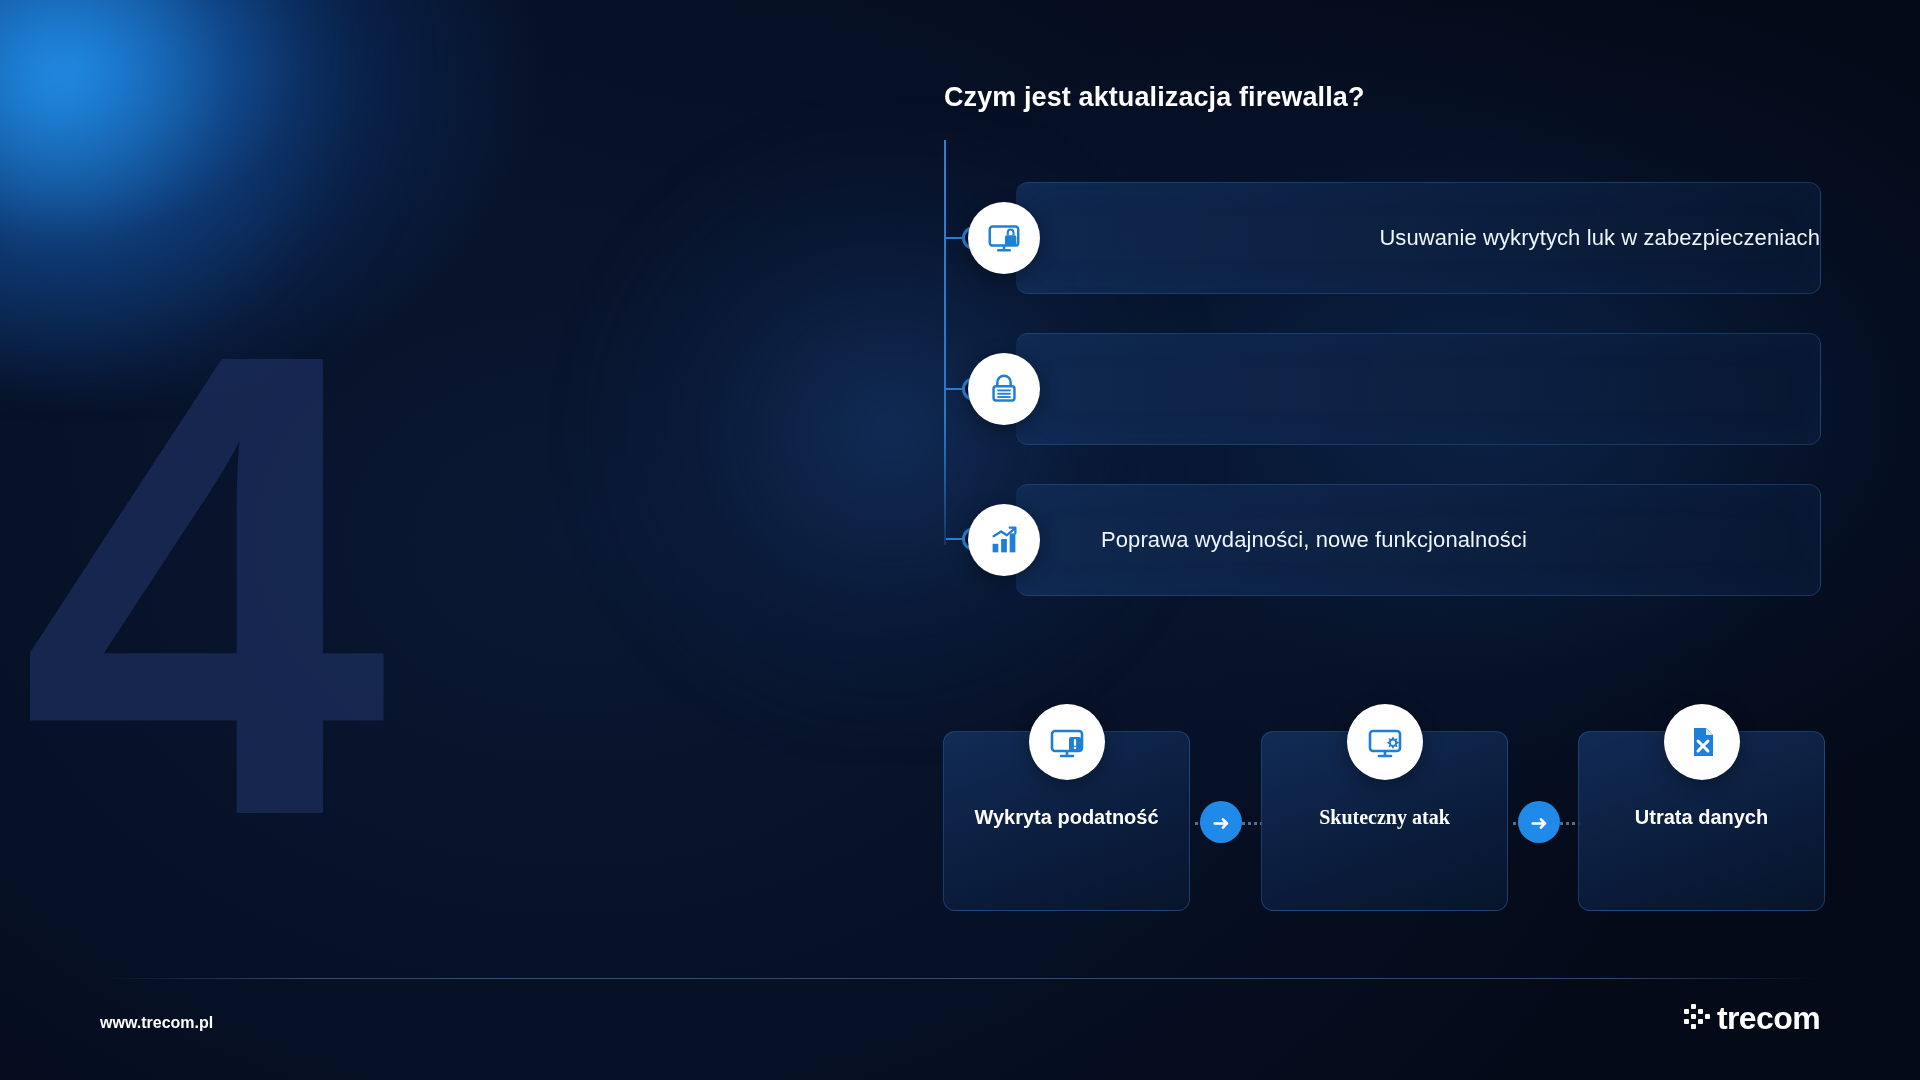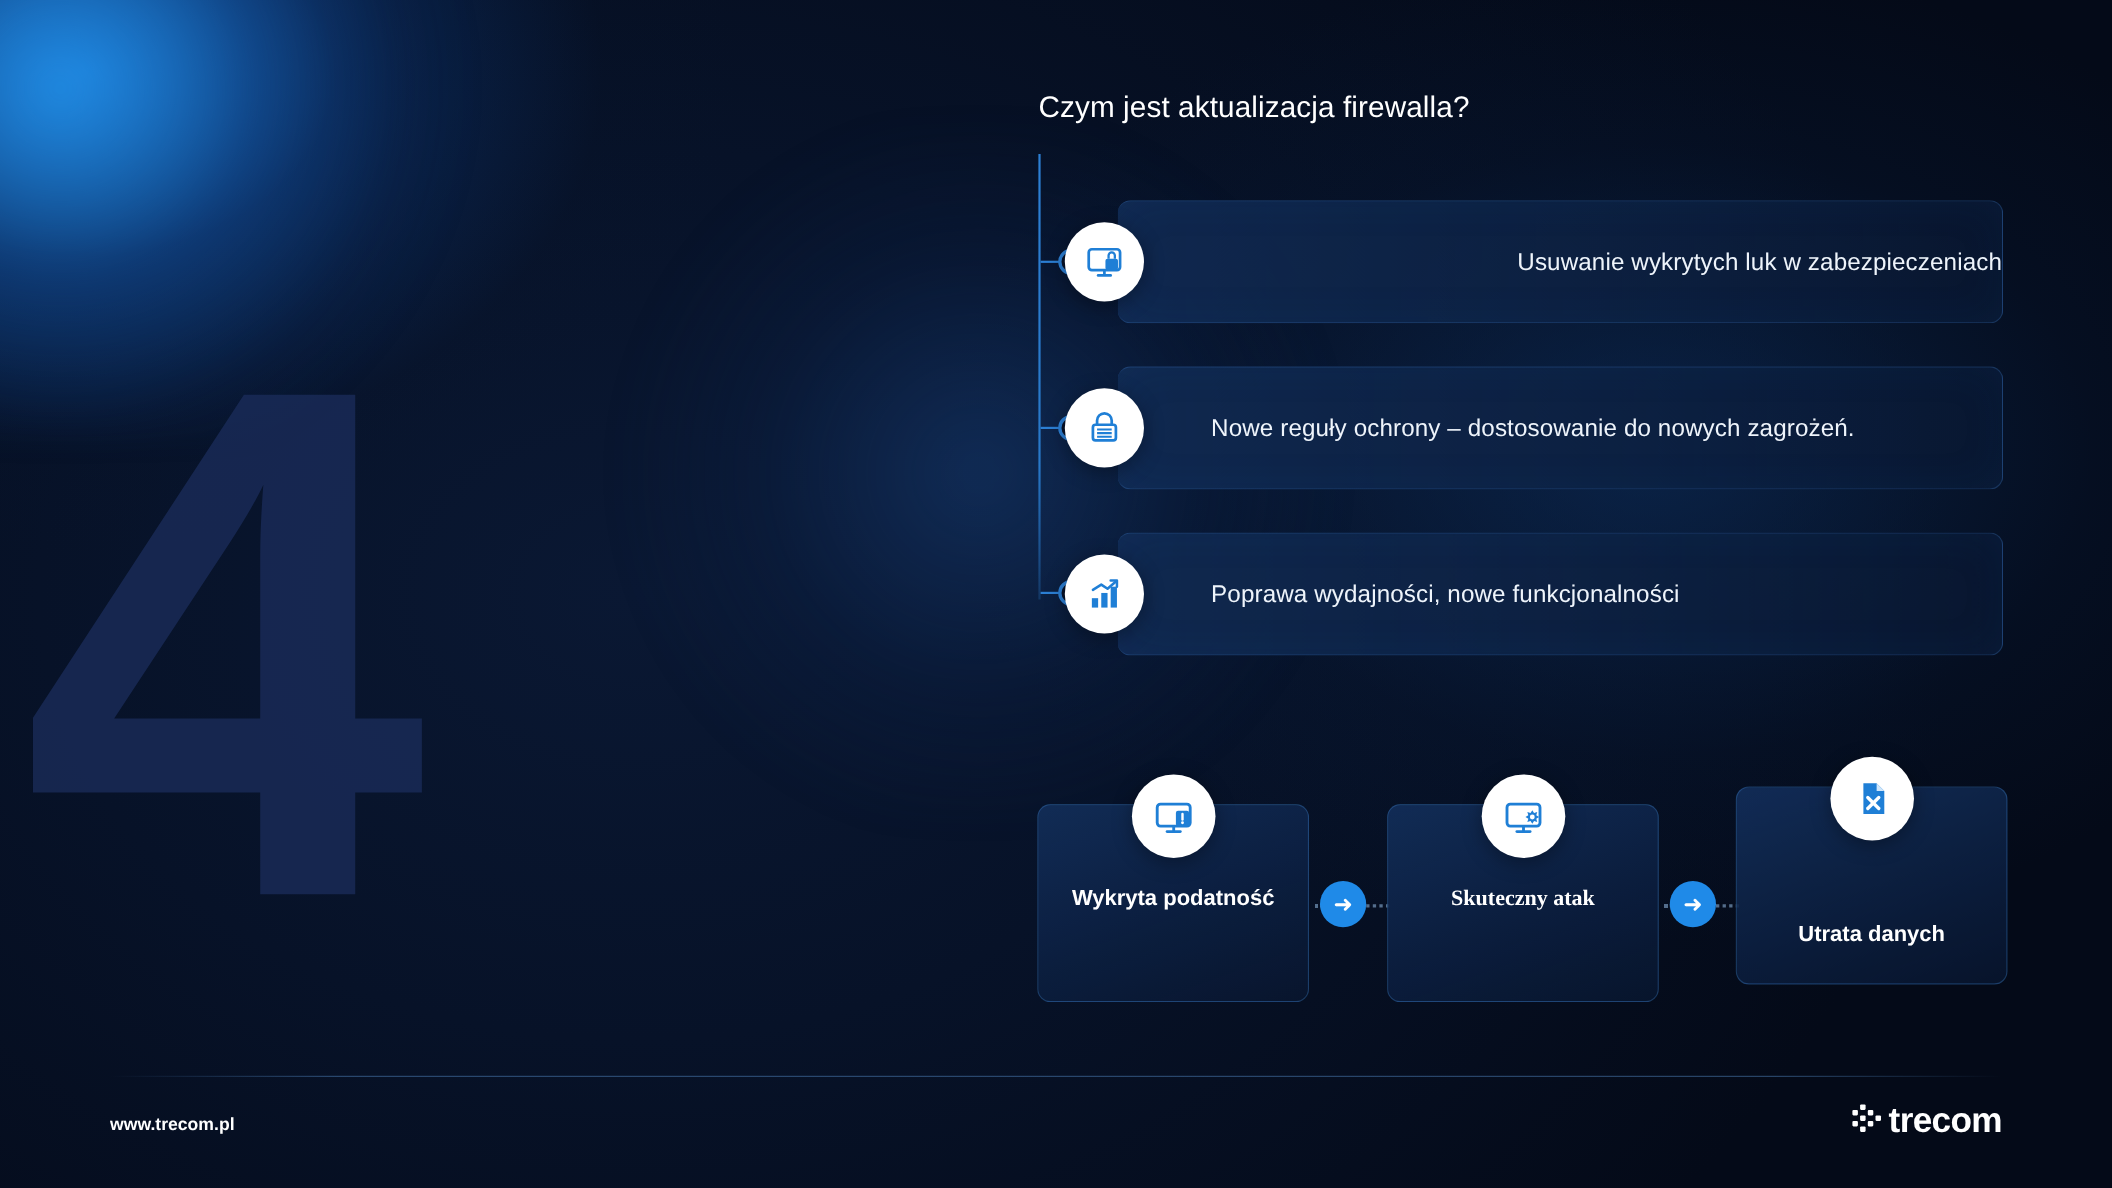--- a/index.html
+++ b/index.html
@@ -69,21 +69,21 @@
     letter-spacing: -0.4px;
   }
 
   
   .section-heading {
     position: absolute;
     left: 944px;
     top: 82px;
     color: #ffffff;
     font-size: 27px;
-    font-weight: 400;
+    font-weight: 700;
     letter-spacing: 0.1px;
   }
 
   
   .timeline-axis {
     position: absolute;
     left: 944px;
     top: 140px;
     width: 2px;
     height: 405px;
@@ -257,21 +257,20 @@
   <div class="feature-card" style="top:333px;">
     <div class="icon-circle">
       <svg width="38" height="38" viewBox="0 0 40 40" aria-hidden="true">
         <path d="M13 17v-4a7 7 0 0 1 14 0v4" fill="none" stroke="#1f7fd6" stroke-width="2.6"></path>
         <rect x="9" y="17" width="22" height="15" rx="2.5" fill="none" stroke="#1f7fd6" stroke-width="2.6"></rect>
         <line x1="13" y1="21.5" x2="27" y2="21.5" stroke="#1f7fd6" stroke-width="2"></line>
         <line x1="13" y1="25" x2="27" y2="25" stroke="#1f7fd6" stroke-width="2"></line>
         <line x1="13" y1="28.5" x2="27" y2="28.5" stroke="#1f7fd6" stroke-width="2"></line>
       </svg>
     </div>
-    <div class="card-text">Nowe reguły ochrony – dostosowanie do nowych zagrożeń.</div>
   </div>
 
   <div class="feature-card" style="top:484px;">
     <div class="icon-circle">
       <svg width="38" height="38" viewBox="0 0 40 40" aria-hidden="true">
         <rect x="8" y="24" width="6" height="9" fill="#1f7fd6"></rect>
         <rect x="17" y="19" width="6" height="14" fill="#1f7fd6"></rect>
         <rect x="26" y="13" width="6" height="20" fill="#1f7fd6"></rect>
         <path d="M9 16l8-5 6 4 8-7" fill="none" stroke="#1f7fd6" stroke-width="2.4" stroke-linecap="round" stroke-linejoin="round"></path>
         <path d="M26 7h6v6" fill="none" stroke="#1f7fd6" stroke-width="2.4" stroke-linecap="round" stroke-linejoin="round"></path>
@@ -306,21 +305,21 @@
         <path d="M28 14.5l1.6 2.6 2.9-.9-.9 2.9 2.6 1.6-2.6 1.6.9 2.9-2.9-.9-1.6 2.6-1.6-2.6-2.9.9.9-2.9-2.6-1.6 2.6-1.6-.9-2.9 2.9.9z" fill="#1f7fd6"></path>
         <circle cx="28" cy="20.7" r="2.2" fill="#ffffff"></circle>
       </svg>
     </div>
     <div class="flow-label">Skuteczny atak</div>
   </div>
 
   <div class="dotline" style="left:1513px; top:822px; width:68px;"></div>
   <div class="flow-arrow" style="left:1518px; top:801px;">➜</div>
 
-  <div class="flow-card" style="left:1578px; top:715px;gap:48px;">
+  <div class="flow-card" style="left:1578px; top:731px;">
     <div class="flow-icon">
       <svg width="40" height="40" viewBox="0 0 40 40" aria-hidden="true">
         <path d="M12 6h12l7 7v21H12z" fill="#1f7fd6"></path>
         <path d="M24 6v7h7" fill="#cfe6fb"></path>
         <line x1="16" y1="19" x2="26" y2="29" stroke="#ffffff" stroke-width="3" stroke-linecap="round"></line>
         <line x1="26" y1="19" x2="16" y2="29" stroke="#ffffff" stroke-width="3" stroke-linecap="round"></line>
       </svg>
     </div>
     <div class="flow-label">Utrata danych</div>
   </div>

